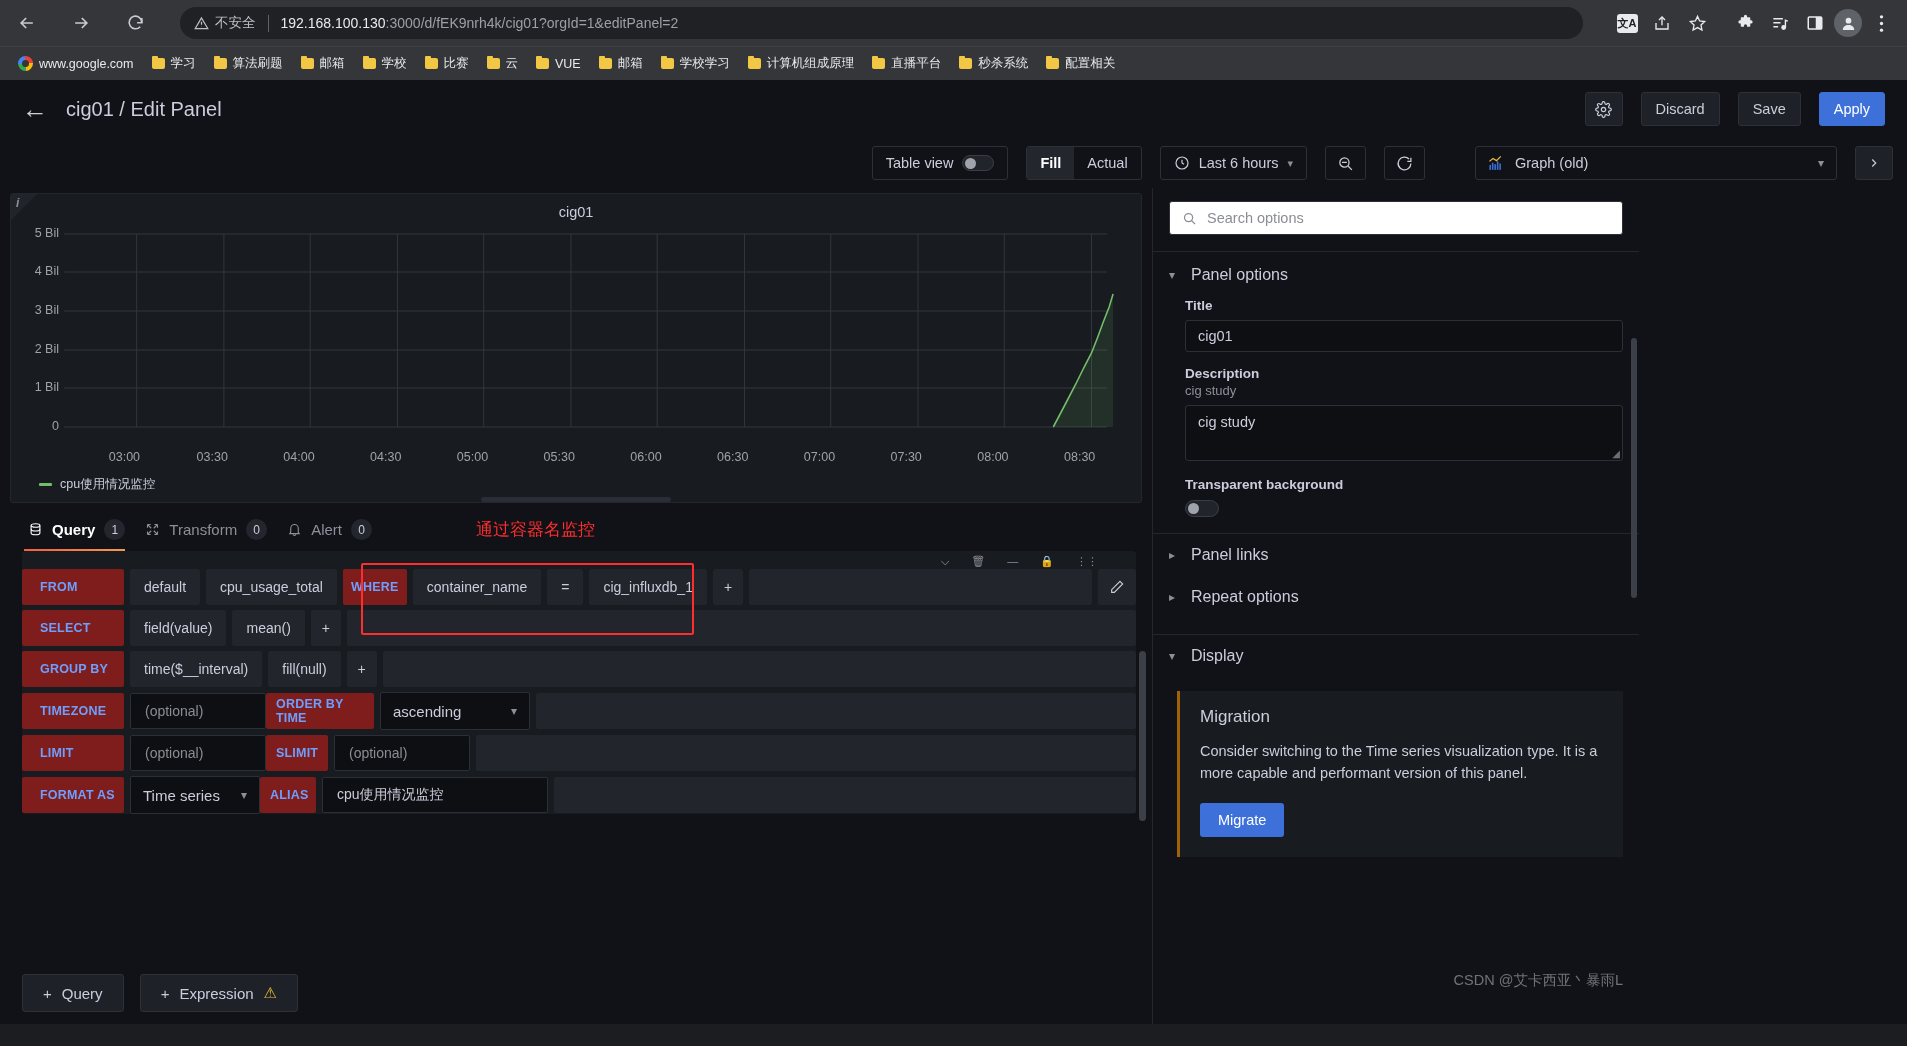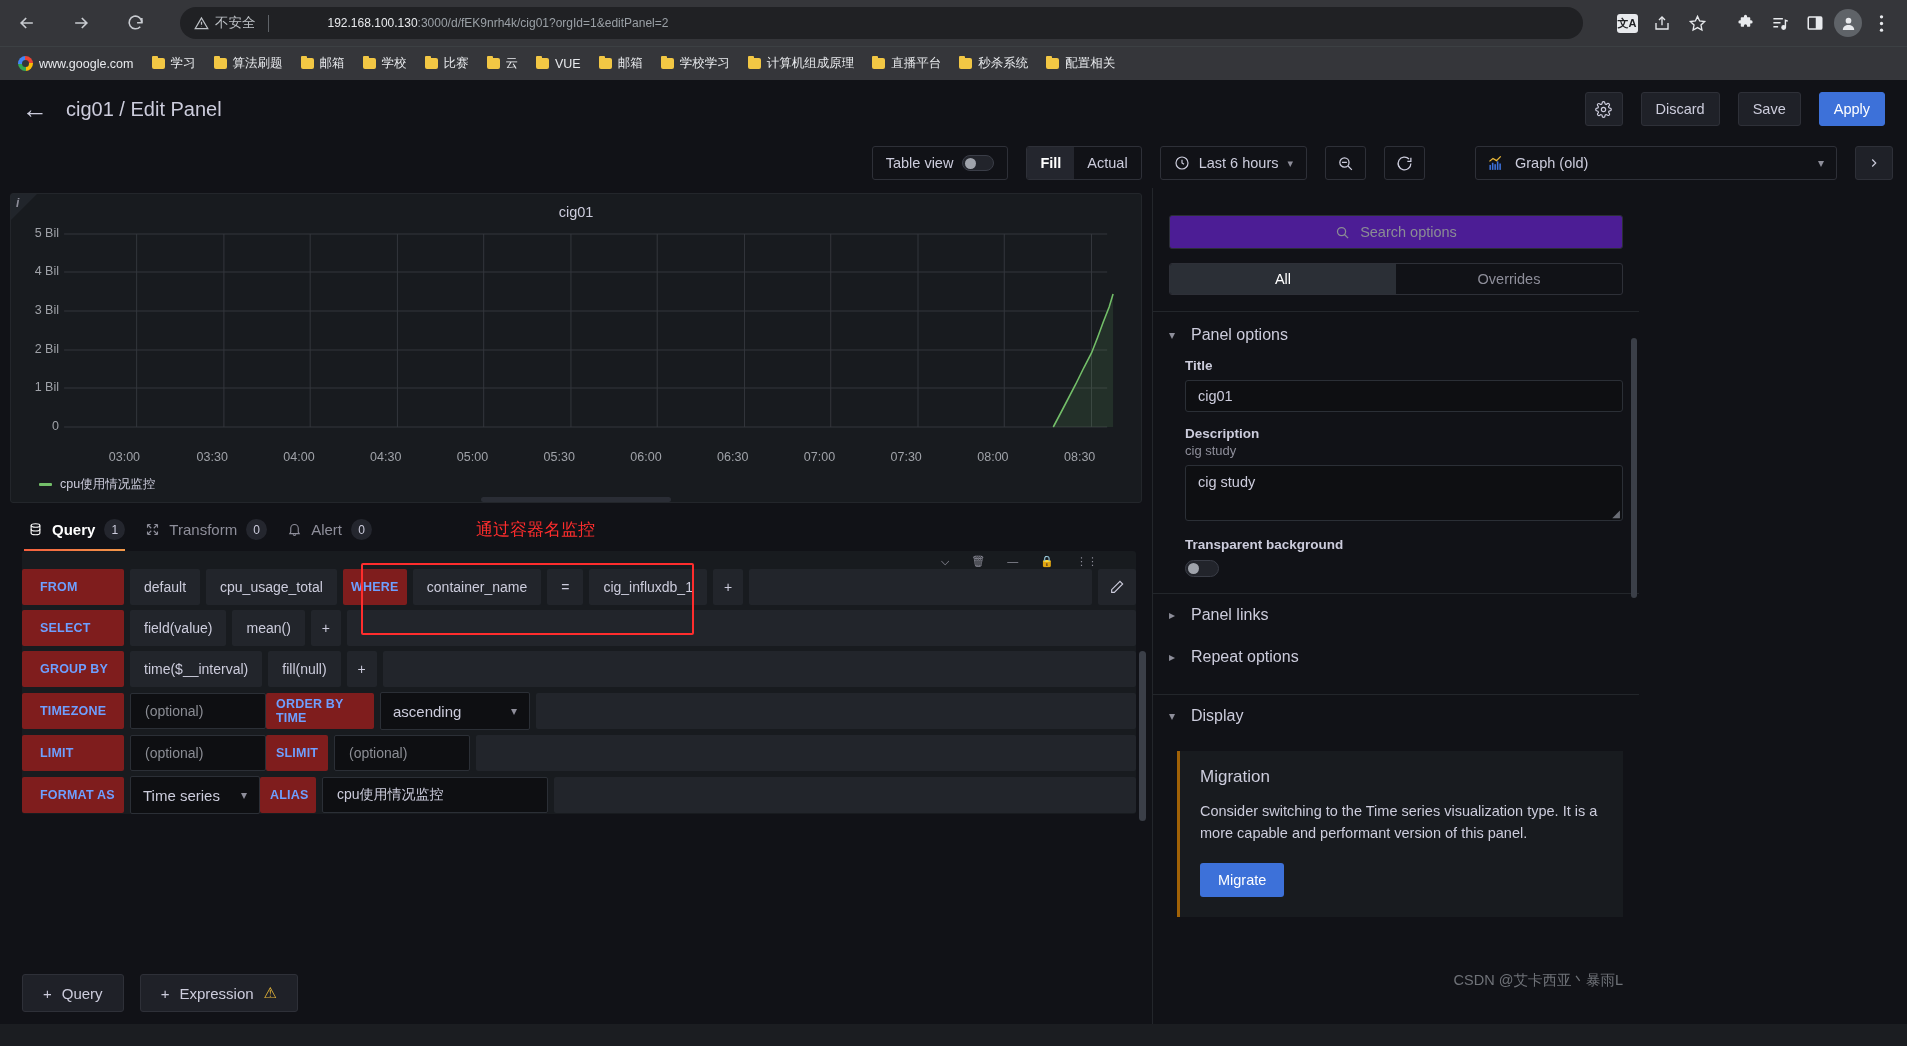--- a/index.html
+++ b/index.html
@@ -22,21 +22,21 @@
     color: #c8cbd0; font-size: 19px; flex: 0 0 auto;
   }
   .nav-btn svg { display: block; }
   .omnibox {
     flex: 1 1 auto; height: 32px; background: #202124;
     border-radius: 16px; display: flex; align-items: center;
     padding: 0 14px; margin: 0 8px; gap: 8px; min-width: 0;
   }
   .omni-warn { display: flex; align-items: center; gap: 6px; color: #bdc1c6; font-size: 13.5px; white-space: nowrap; }
   .omni-sep { width: 1px; height: 17px; background: #5f6368; margin: 0 4px; }
-  .omni-url { font-size: 12px; color: #9aa0a6; white-space: nowrap; overflow: hidden; margin-left: 47px; }
+  .omni-url { font-size: 14px; color: #9aa0a6; white-space: nowrap; overflow: hidden; }
   .omni-url .host { color: #e8eaed; }
   .tool-icons { display: flex; align-items: center; gap: 3px; }
   .tool-icon {
     width: 32px; height: 32px; display: flex; align-items: center;
     justify-content: center; color: #e8eaed; border-radius: 50%;
   }
   .avatar-btn { width: 28px; height: 28px; border-radius: 50%; background: #5f6368; display:flex; align-items:center; justify-content:center; }
 
   .bm-bar {
     height: 34px; display: flex; align-items: center;
@@ -240,24 +240,24 @@
     display: flex; align-items: center; gap: 10px; cursor: pointer;
   }
 
   
   .options-pane {
     width: 487px; flex: 0 0 auto; background: #111217;
     border-left: 1px solid #23262b; display: flex; flex-direction: column;
     padding: 8px 0 0 0; min-height: 0; position: relative;
   }
   .search-options {
-    margin: 19px 16px 0 16px; height: 34px; background: #4c1d95;
+    margin: 5px 16px 0 16px; height: 34px; background: #ffffff;
     border: 1px solid #2b2f36; border-radius: 3px;
     display: flex; align-items: center; gap: 10px; padding: 0 12px;
-    color: #8b8d94; font-size: 14.5px; justify-content: center;
+    color: #8b8d94; font-size: 14.5px;
   }
   .seg-tabs {
     margin: 14px 16px 0 16px; height: 32px; display: flex;
     background: #111217; border: 1px solid #2e3038; border-radius: 3px; overflow: hidden;
   }
   .seg-tab {
     flex: 1 1 0; display: flex; align-items: center; justify-content: center;
     color: #8e8e9a; font-size: 14.5px; cursor: pointer;
   }
   .seg-tab.active { background: #2b2f36; color: #fff; }
@@ -735,24 +735,20 @@
 
     <div class="options-pane">
       <div class="search-options">
         <svg width="15" height="15" viewBox="0 0 24 24" fill="none" stroke="#8b8d94" stroke-width="2">
             <circle cx="10.5" cy="10.5" r="6.5"></circle>
             <path d="M15.5 15.5L21 21"></path>
           </svg>
         <span>Search options</span>
       </div>
 
-      <div class="seg-tabs">
-        <div class="seg-tab active">All</div>
-        <div class="seg-tab">Overrides</div>
-      </div>
 
       <div class="opt-scroll">
         <div class="opt-section">
           <div class="opt-section-head">
             <span class="opt-chev">▾</span>
             <span>Panel options</span>
           </div>
 
           <div class="opt-field">
             <div class="opt-label">Title</div>

